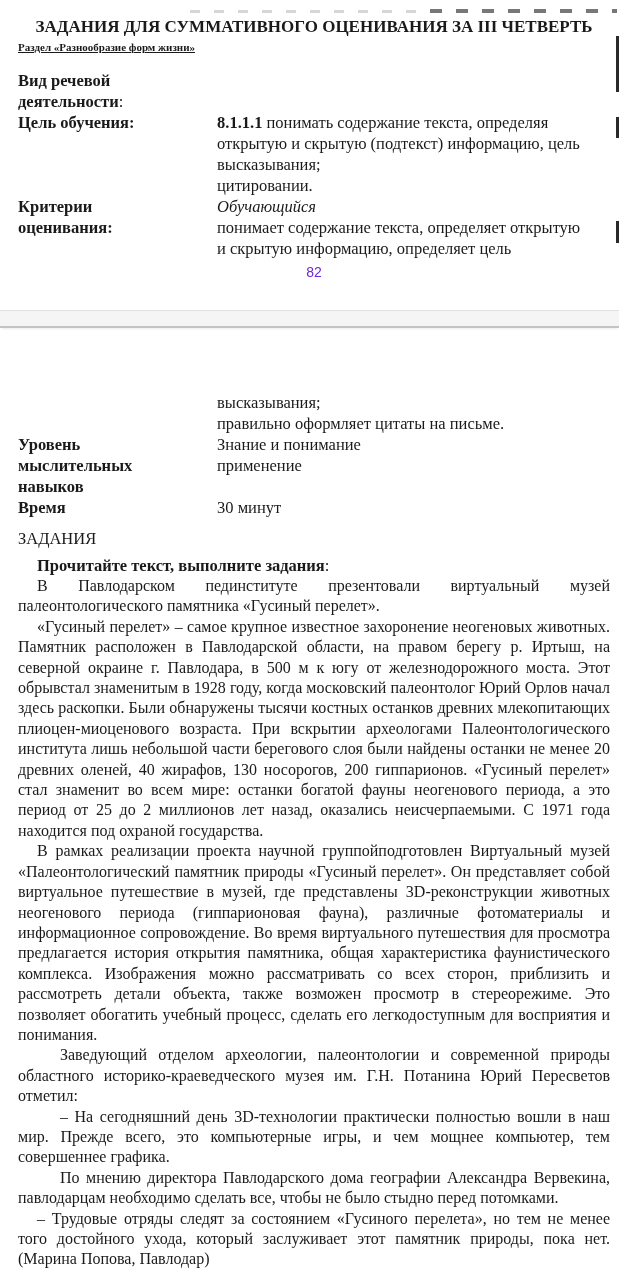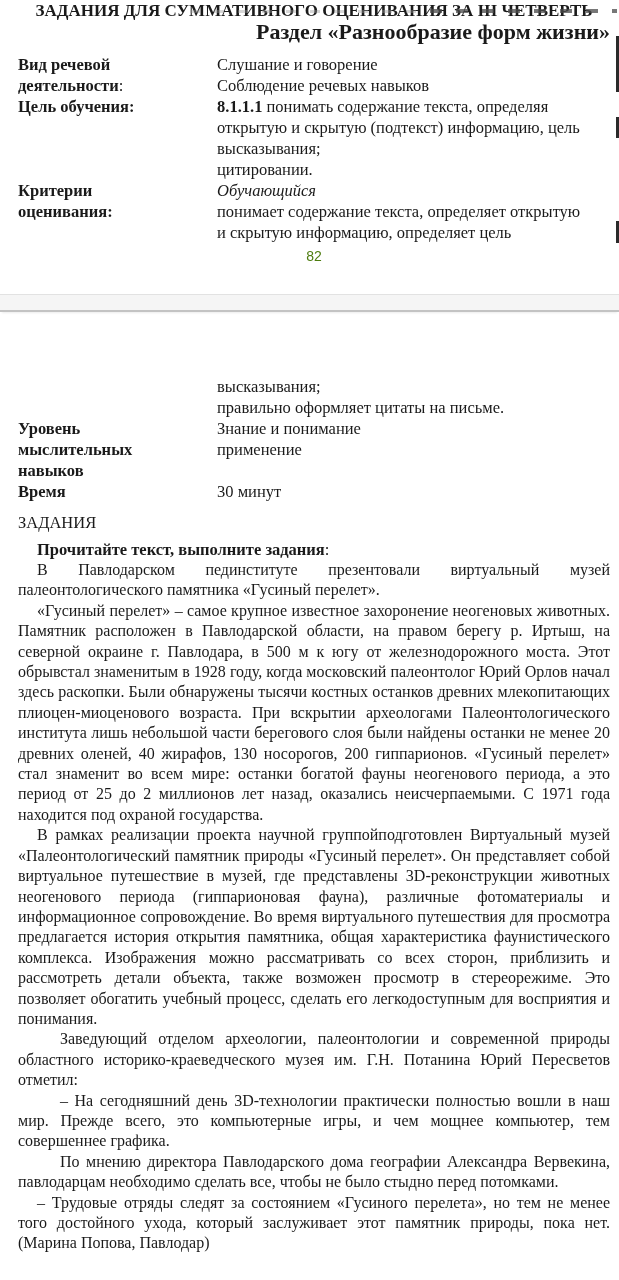--- a/index.html
+++ b/index.html
@@ -6,43 +6,45 @@
   body{
     width:619px;height:1280px;
     background:#ffffff;
     font-family:"Liberation Serif","DejaVu Serif",serif;
     color:#1a1a1a;
     overflow:hidden;
     position:relative;
   }
   .page-pad{padding-left:18px;padding-right:9px;}
   .title{
+    padding-top:16px;
     text-align:center;
     font-weight:bold;
     font-size:17px;
     line-height:21px;
   }
   .subtitle{
-    text-align:right;
+    text-align:left;
     font-weight:bold;
-    font-size:22px;
+    font-size:11px;
     line-height:21px;
+    text-decoration:underline;
   }
   .doc-table{margin-top:12px;font-size:16.5px;}
   .trow{display:flex;gap:39px;}
   .tlabel{width:160px;flex:0 0 160px;}
   .tvalue{flex:1 1 auto;}
   .tline{line-height:21px;white-space:nowrap;}
   .tline span{white-space:pre-wrap;}
   .b{font-weight:bold;}
   .i{font-style:italic;}
   .page-number{
     margin-top:3px;
     text-align:center;
-    color:#4d7c0f;
+    color:#6d28d9;
     font-size:14px;
     line-height:20px;
     font-family:"Liberation Sans",sans-serif;
   }
   .separator{
     margin-top:28px;
     height:15px;
     background:#f5f5f5;
     border-top:1px solid #e2e2e2;
     border-bottom:2px solid #c3c3c3;
@@ -98,24 +100,20 @@
 
   <div class="title">ЗАДАНИЯ ДЛЯ СУММАТИВНОГО ОЦЕНИВАНИЯ ЗА III ЧЕТВЕРТЬ</div>
   <div class="subtitle">Раздел «Разнообразие форм жизни»</div>
 
   <div class="doc-table">
 
     <div class="trow">
       <div class="tlabel">
         <div class="tline"><span class="b">Вид речевой</span></div>
         <div class="tline"><span class="b">деятельности</span><span>:</span></div>
-      </div>
-      <div class="tvalue">
-        <div class="tline"><span>Слушание и говорение</span></div>
-        <div class="tline"><span>Соблюдение речевых навыков</span></div>
       </div>
     </div>
 
     <div class="trow">
       <div class="tlabel">
         <div class="tline"><span class="b">Цель обучения:</span></div>
       </div>
       <div class="tvalue">
         <div class="tline"><span class="b">8.1.1.1</span><span> понимать содержание текста, определяя</span></div>
         <div class="tline"><span>открытую и скрытую (подтекст) информацию, цель</span></div>

